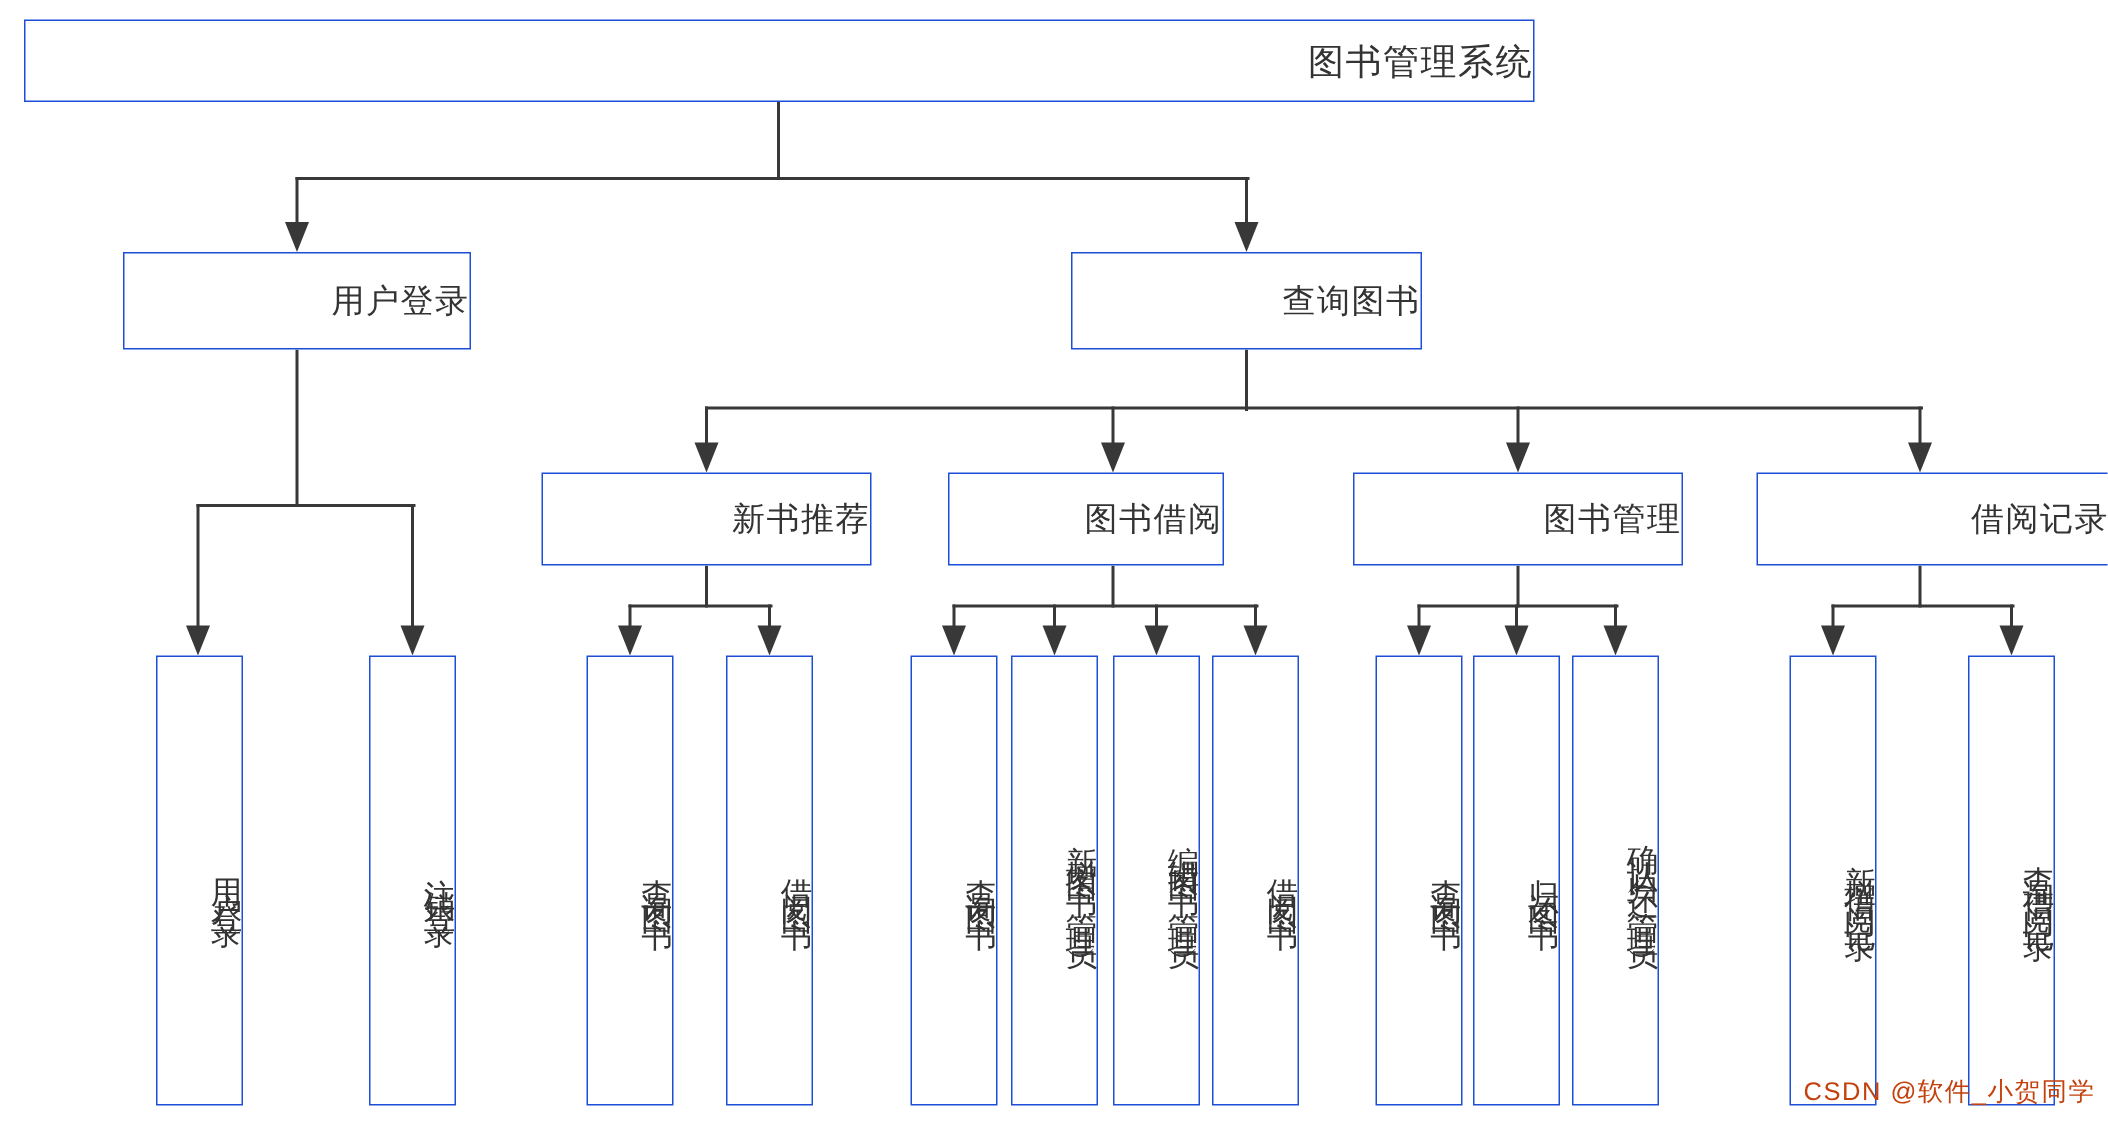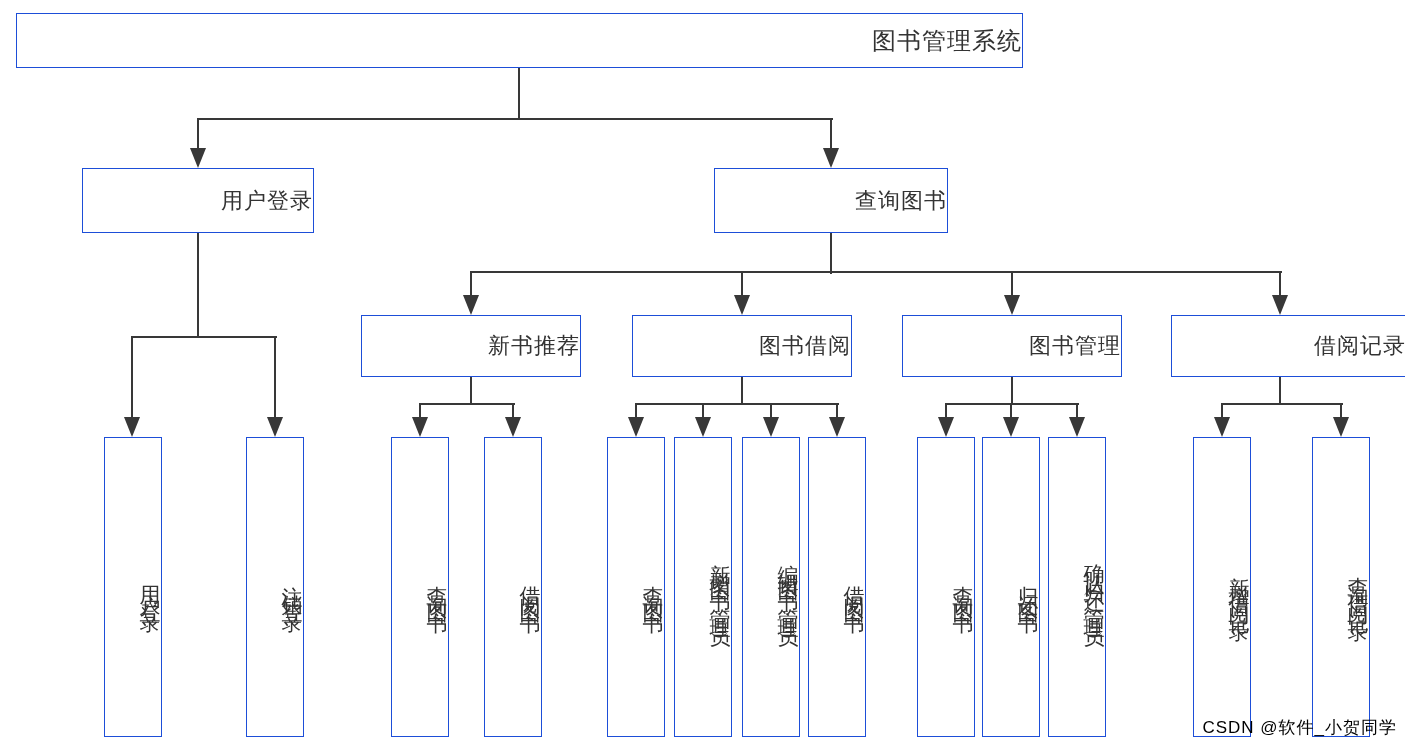--- a/index.html
+++ b/index.html
@@ -35,21 +35,21 @@
   .arrow {
     position:absolute; width:0; height:0; z-index:1;
     border-left:8px solid transparent;
     border-right:8px solid transparent;
     border-top:20px solid #383838;
   }
   .watermark {
     position:absolute;
     top:716px; right:8px;
     font-size:17px;
-    color:#000000;
+    color:#c2410c;
     letter-spacing:1px;
     z-index:5;
     white-space:nowrap;
   }
 </style>
 </head>
 <body>
 
 <div class="canvas">
 
@@ -85,21 +85,21 @@
   <div class="line vline" style="left:1011px;top:271px;height:26px"></div>
   <div class="line vline" style="left:1279px;top:271px;height:26px"></div>
   <div class="arrow" style="left:463px;top:295px"></div>
   <div class="arrow" style="left:734px;top:295px"></div>
   <div class="arrow" style="left:1004px;top:295px"></div>
   <div class="arrow" style="left:1272px;top:295px"></div>
 
   <div class="box hbox" style="left:361px;top:315px;width:220px;height:62px">
     <span>新书推荐</span>
   </div>
-  <div class="box hbox" style="left:632px;top:315px;width:220px;height:62px">
+  <div class="box hbox" style="left:632px;top:315px;width:184px;height:62px">
     <span>图书借阅</span>
   </div>
   <div class="box hbox" style="left:902px;top:315px;width:220px;height:62px">
     <span>图书管理</span>
   </div>
   <div class="box hbox" style="left:1171px;top:315px;width:236px;height:62px">
     <span>借阅记录</span>
   </div>
 
   <div class="line vline" style="left:470px;top:377px;height:28px"></div>

